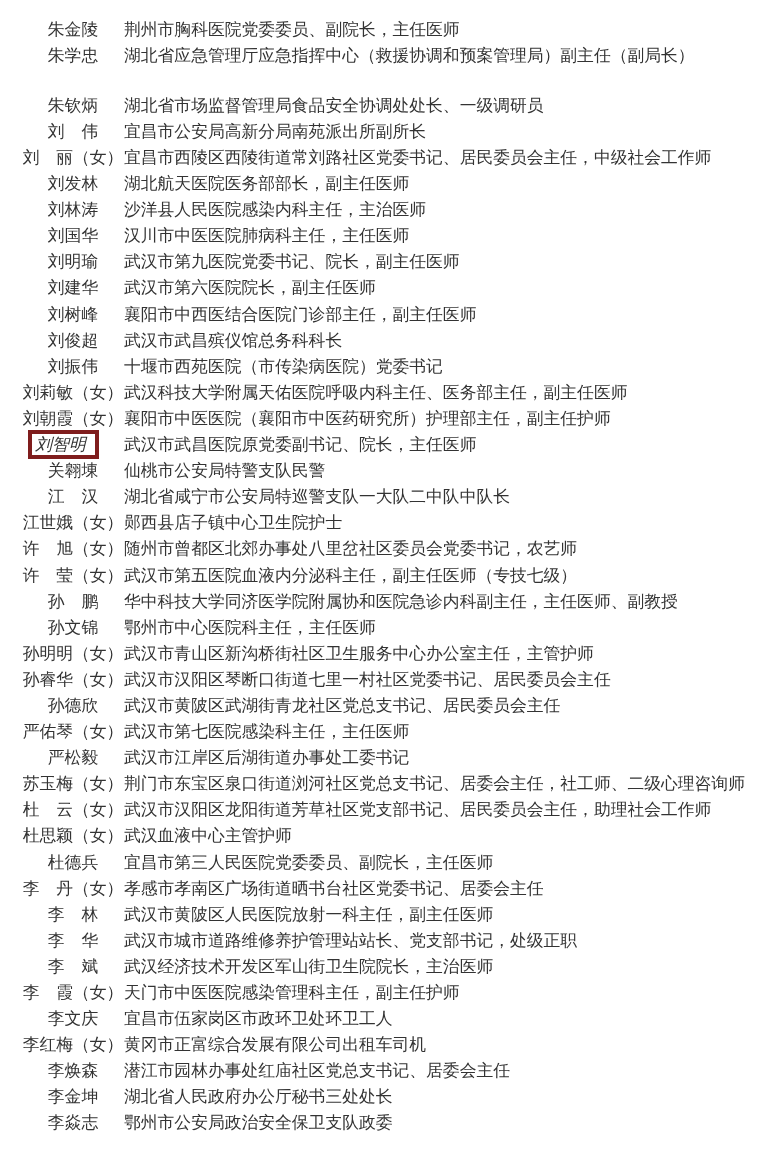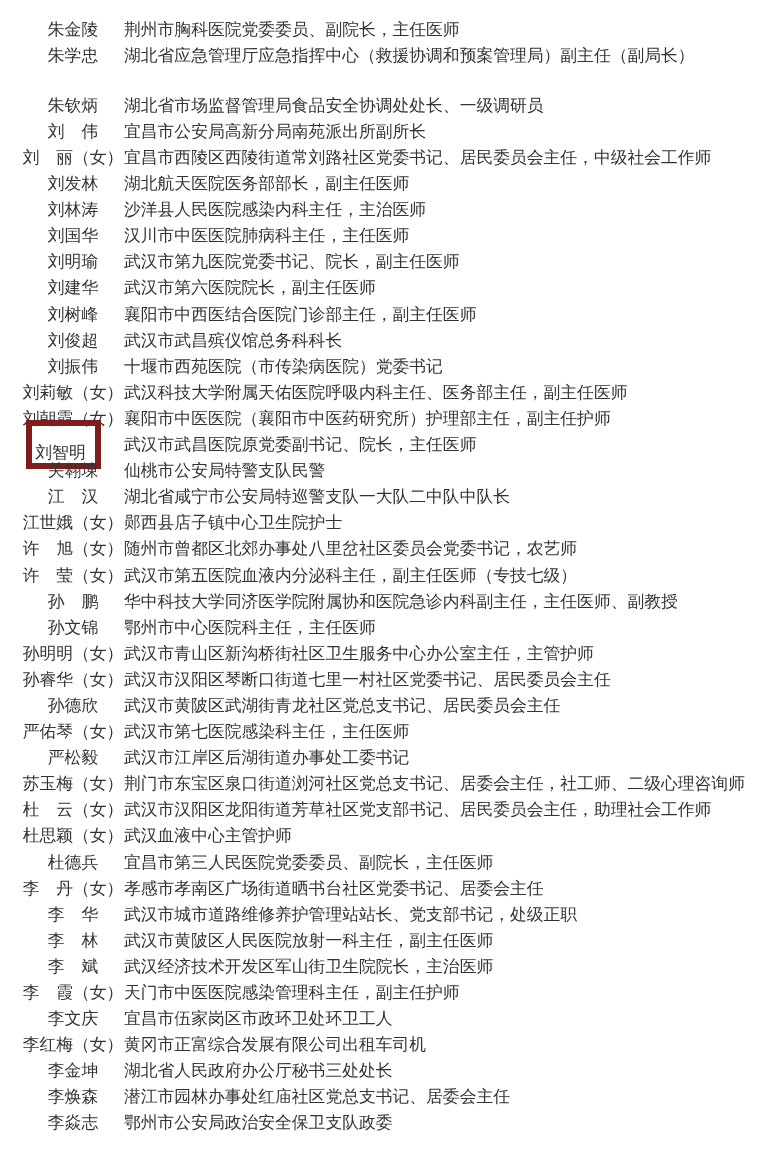--- a/index.html
+++ b/index.html
@@ -36,23 +36,24 @@
     min-width: 102px;
     display: flex;
     align-items: center;
     overflow: visible;
     justify-content: center;
   }
   .name, .suffix, .desc {
     letter-spacing: 0;
   }
   .name.boxed {
-    border: 6px solid #7f1d1d;
-    padding: 18px 9px 2px 3px;
+    border: 4px solid #7f1d1d;
+    padding: 2px 9px 2px 3px;
     margin-left: -19px;
+    font-style: italic;
   }
   .desc {
     flex: 1 1 auto;
   }
 </style>
 </head>
 <body>
 
 <div class="page">
   <div>
@@ -316,36 +317,36 @@
   <div class="row">
     <div class="name-cell">
       <span class="name">李　丹</span>
           <span class="suffix">（女）</span>
     </div>
     <div class="desc">孝感市孝南区广场街道晒书台社区党委书记、居委会主任</div>
   </div>
 
   <div class="row">
     <div class="name-cell">
+      <span class="name">李　林</span>
+          <span class="suffix"></span>
+    </div>
+    <div class="desc">武汉市黄陂区人民医院放射一科主任，副主任医师</div>
+  </div>
+
+  <div class="row">
+    <div class="name-cell">
       <span class="name">李　华</span>
           <span class="suffix"></span>
     </div>
     <div class="desc">武汉市城市道路维修养护管理站站长、党支部书记，处级正职</div>
   </div>
 
   <div class="row">
     <div class="name-cell">
-      <span class="name">李　林</span>
-          <span class="suffix"></span>
-    </div>
-    <div class="desc">武汉市黄陂区人民医院放射一科主任，副主任医师</div>
-  </div>
-
-  <div class="row">
-    <div class="name-cell">
       <span class="name">李　斌</span>
           <span class="suffix"></span>
     </div>
     <div class="desc">武汉经济技术开发区军山街卫生院院长，主治医师</div>
   </div>
 
   <div class="row">
     <div class="name-cell">
       <span class="name">李　霞</span>
           <span class="suffix">（女）</span>
@@ -364,32 +365,32 @@
   <div class="row">
     <div class="name-cell">
       <span class="name">李红梅</span>
           <span class="suffix">（女）</span>
     </div>
     <div class="desc">黄冈市正富综合发展有限公司出租车司机</div>
   </div>
 
   <div class="row">
     <div class="name-cell">
+      <span class="name">李焕森</span>
+          <span class="suffix"></span>
+    </div>
+    <div class="desc">潜江市园林办事处红庙社区党总支书记、居委会主任</div>
+  </div>
+
+  <div class="row">
+    <div class="name-cell">
       <span class="name">李金坤</span>
           <span class="suffix"></span>
     </div>
     <div class="desc">湖北省人民政府办公厅秘书三处处长</div>
-  </div>
-
-  <div class="row">
-    <div class="name-cell">
-      <span class="name">李焕森</span>
-          <span class="suffix"></span>
-    </div>
-    <div class="desc">潜江市园林办事处红庙社区党总支书记、居委会主任</div>
   </div>
 
   <div class="row">
     <div class="name-cell">
       <span class="name">李焱志</span>
           <span class="suffix"></span>
     </div>
     <div class="desc">鄂州市公安局政治安全保卫支队政委</div>
   </div>
 </div>

